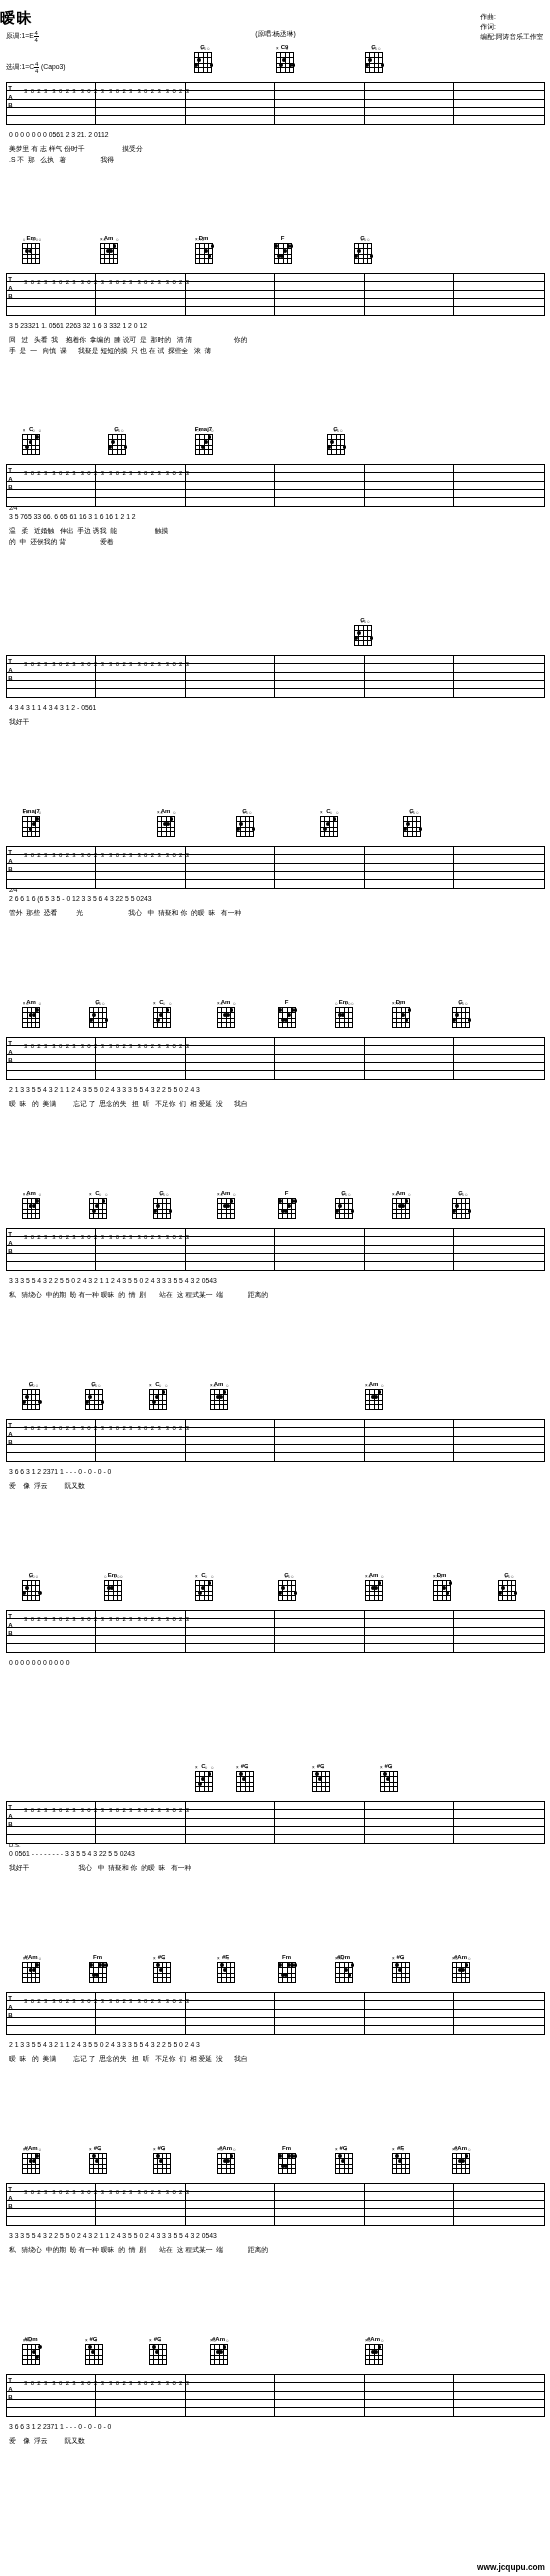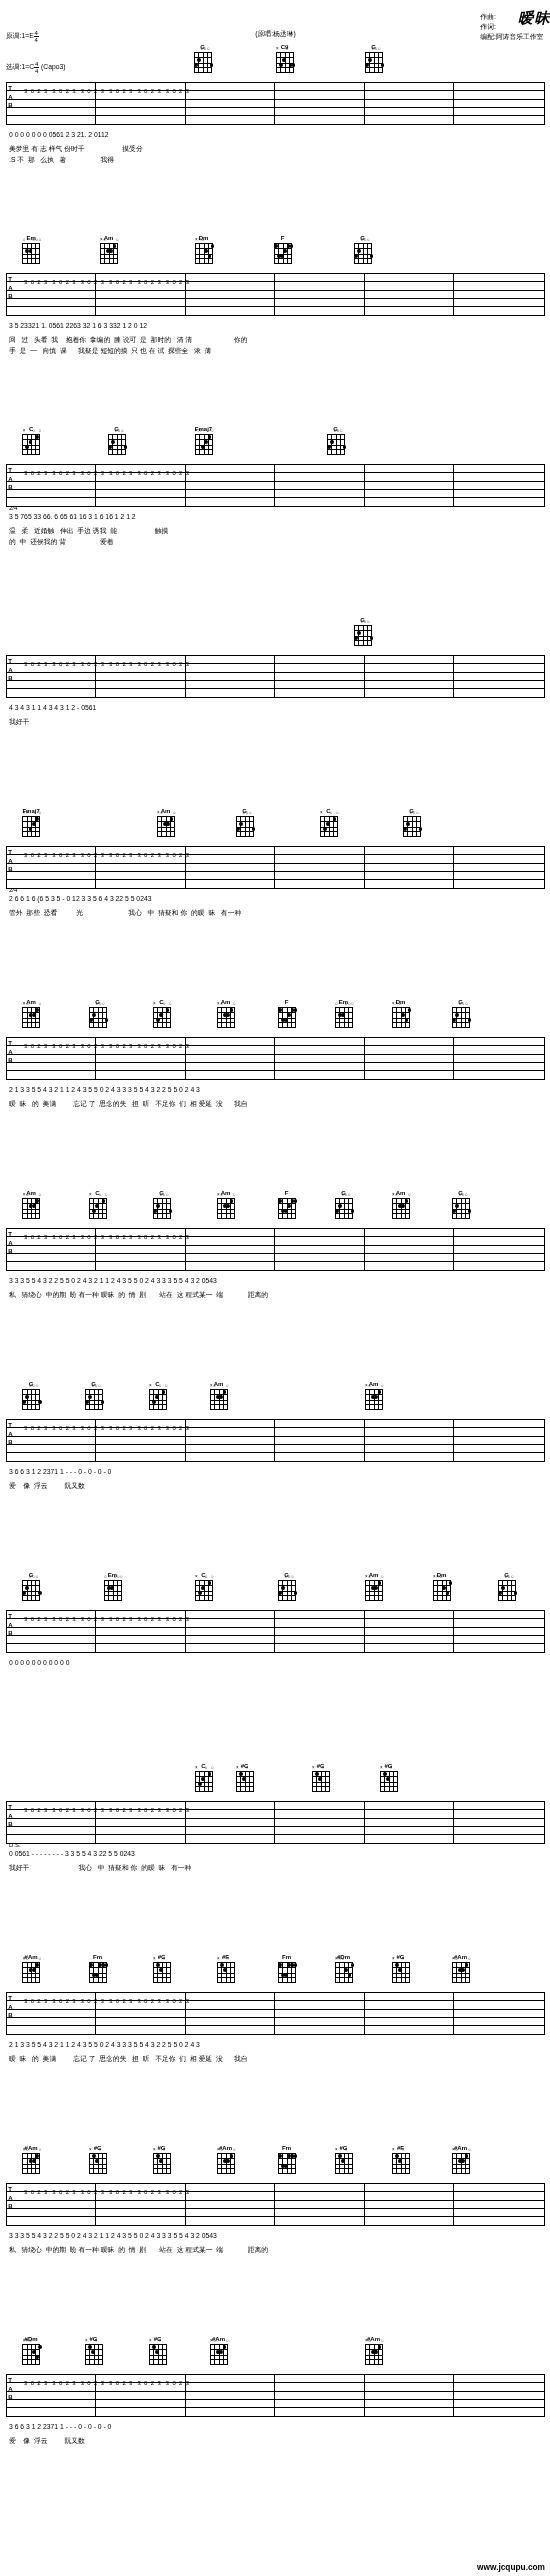--- a/index.html
+++ b/index.html
@@ -2,21 +2,21 @@
 <html style="font-size:12px"><head>
 <meta charset="utf-8">
 <style>
   html,body{margin:0;padding:0;background:#ffffff;}
   body{width:551px;height:2576px;position:relative;font-family:"Liberation Sans",sans-serif;color:#000;}
   .sheet{position:relative;width:551px;height:2576px;}
 
   
   .hdr-left{position:absolute;left:6px;top:12px;font-size:6.8px;line-height:9px;white-space:pre;}
   .hdr-right{position:absolute;right:7.6px;top:12px;font-size:6.8px;line-height:10px;text-align:left;}
-  .title{position:absolute;left:0;top:9px;width:551px;text-align:right;font-size:15px;font-weight:bold;letter-spacing:1.5px;font-style:italic;}
+  .title{position:absolute;left:0;top:9px;width:551px;text-align:left;font-size:15px;font-weight:bold;letter-spacing:1.5px;}
   .subtitle{position:absolute;left:0;top:29px;width:551px;text-align:center;font-size:6.8px;}
   .frac{display:inline-block;vertical-align:middle;text-align:center;line-height:6px;font-size:6px;}
   .frac u{display:block;border-bottom:0.8px solid #000;padding:0 0.8px;}
   .frac b{display:block;font-weight:normal;padding:0 0.8px;}
 
   
   .sys{position:absolute;left:6px;width:539px;}
   .tab{position:absolute;left:0;top:0;width:539px;height:42px;}
   .tab .ln{position:absolute;left:0;width:539px;height:0.8px;background:#000;}
   .tab .ln.l0{top:0}.tab .ln.l1{top:8.3px}.tab .ln.l2{top:16.7px}.tab .ln.l3{top:25px}.tab .ln.l4{top:33px}.tab .ln.l5{top:42px}

